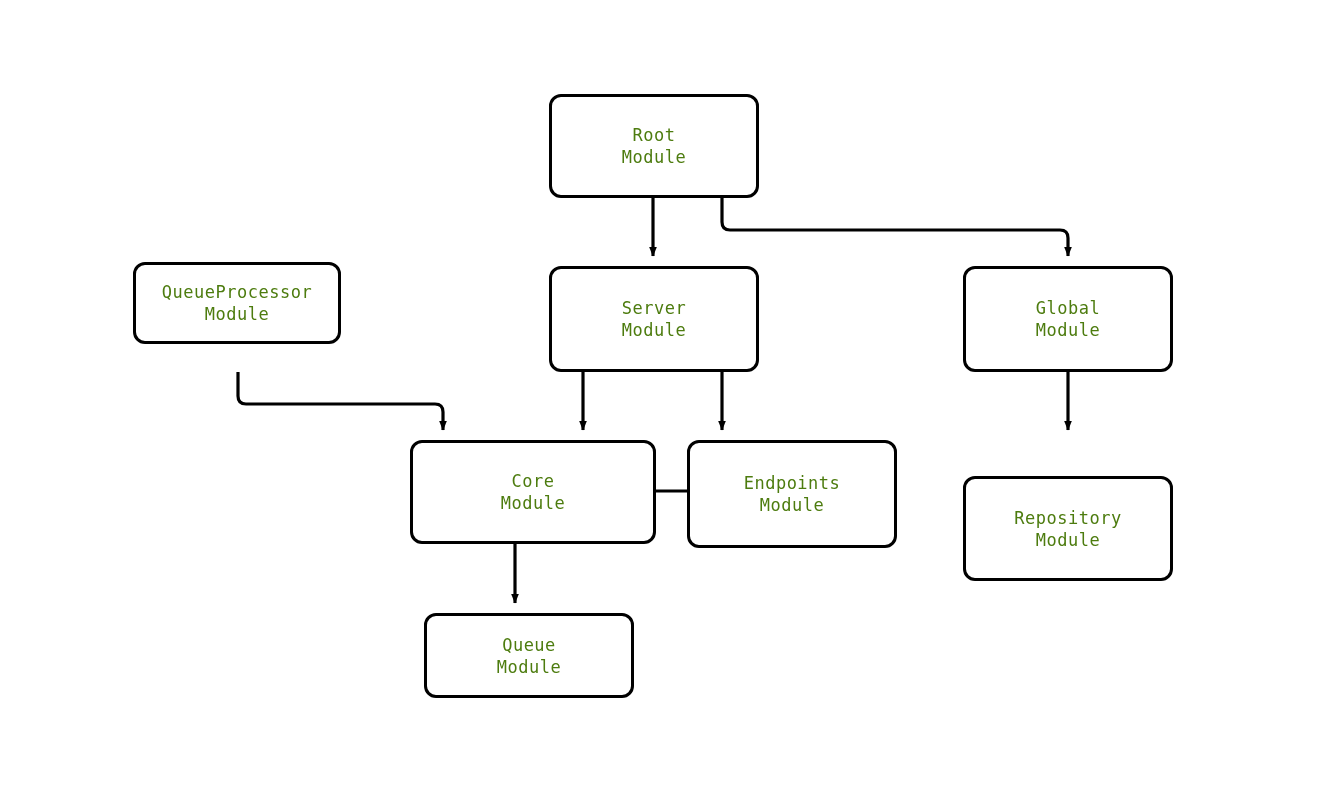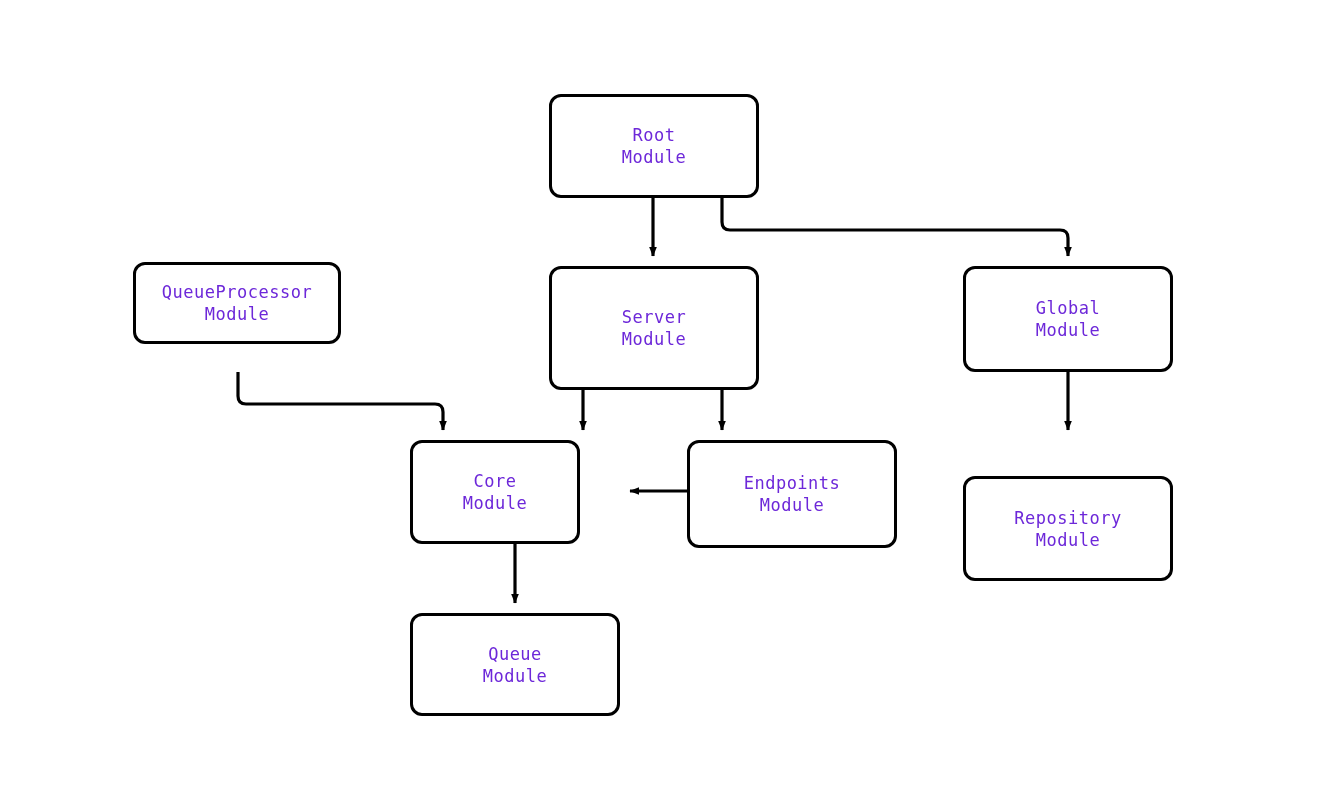--- a/index.html
+++ b/index.html
@@ -32,21 +32,21 @@
     display: flex;
     flex-direction: column;
     align-items: center;
     justify-content: center;
     z-index: 2;
   }
   .node-label {
     font-family: "DejaVu Sans Mono", "Liberation Mono", monospace;
     font-size: 17px;
     line-height: 22px;
-    color: #6d28d9;
+    color: #4d7c0f;
     text-align: center;
     letter-spacing: 0.5px;
     white-space: pre;
   }
 </style>
 </head>
 <body>
 
 <div id="canvas">
 
@@ -93,43 +93,43 @@
   <div class="node" style="left:549px; top:94px; width:210px; height:104px;">
     <div class="node-label">Root</div>
     <div class="node-label">Module</div>
   </div>
 
   <div class="node" style="left:133px; top:262px; width:208px; height:82px;">
     <div class="node-label">QueueProcessor</div>
     <div class="node-label">Module</div>
   </div>
 
-  <div class="node" style="left:549px; top:266px; width:210px; height:124px;">
+  <div class="node" style="left:549px; top:266px; width:210px; height:106px;">
     <div class="node-label">Server</div>
     <div class="node-label">Module</div>
   </div>
 
   <div class="node" style="left:963px; top:266px; width:210px; height:106px;">
     <div class="node-label">Global</div>
     <div class="node-label">Module</div>
   </div>
 
-  <div class="node" style="left:410px; top:440px; width:170px; height:104px;">
+  <div class="node" style="left:410px; top:440px; width:246px; height:104px;">
     <div class="node-label">Core</div>
     <div class="node-label">Module</div>
   </div>
 
   <div class="node" style="left:687px; top:440px; width:210px; height:108px;">
     <div class="node-label">Endpoints</div>
     <div class="node-label">Module</div>
   </div>
 
   <div class="node" style="left:963px; top:440px; width:210px; height:105px;margin-top:36px;">
     <div class="node-label">Repository</div>
     <div class="node-label">Module</div>
   </div>
 
-  <div class="node" style="left:410px; top:613px; width:210px; height:103px;">
+  <div class="node" style="left:424px; top:613px; width:210px; height:85px;">
     <div class="node-label">Queue</div>
     <div class="node-label">Module</div>
   </div>
 
 </div>
 
 </body></html>

